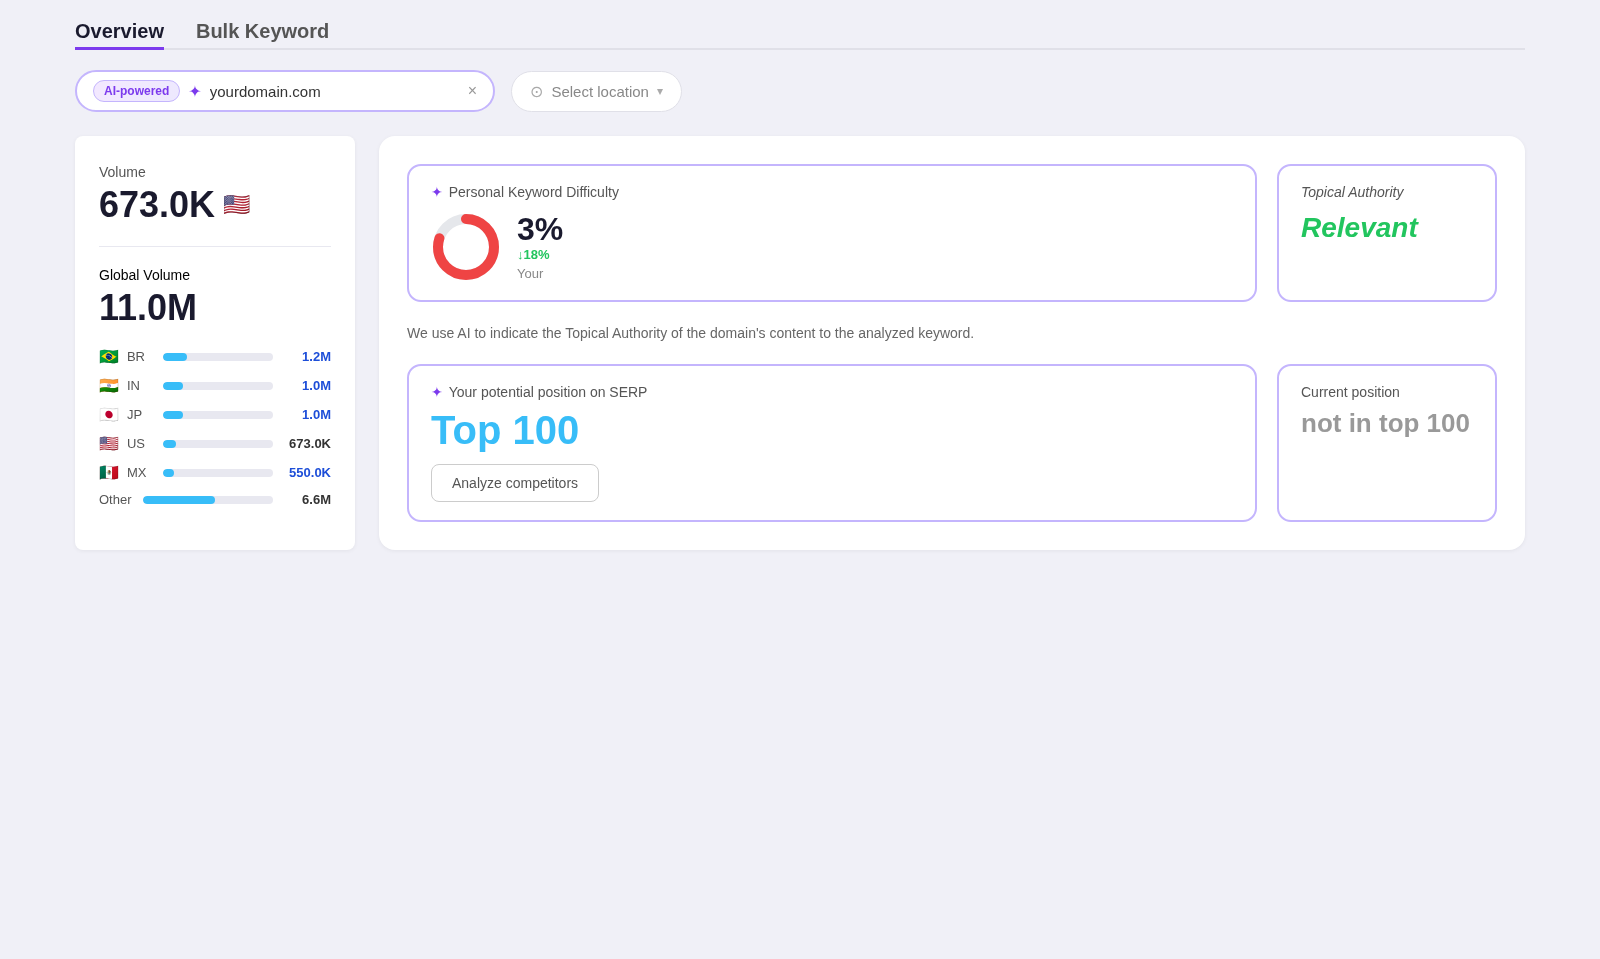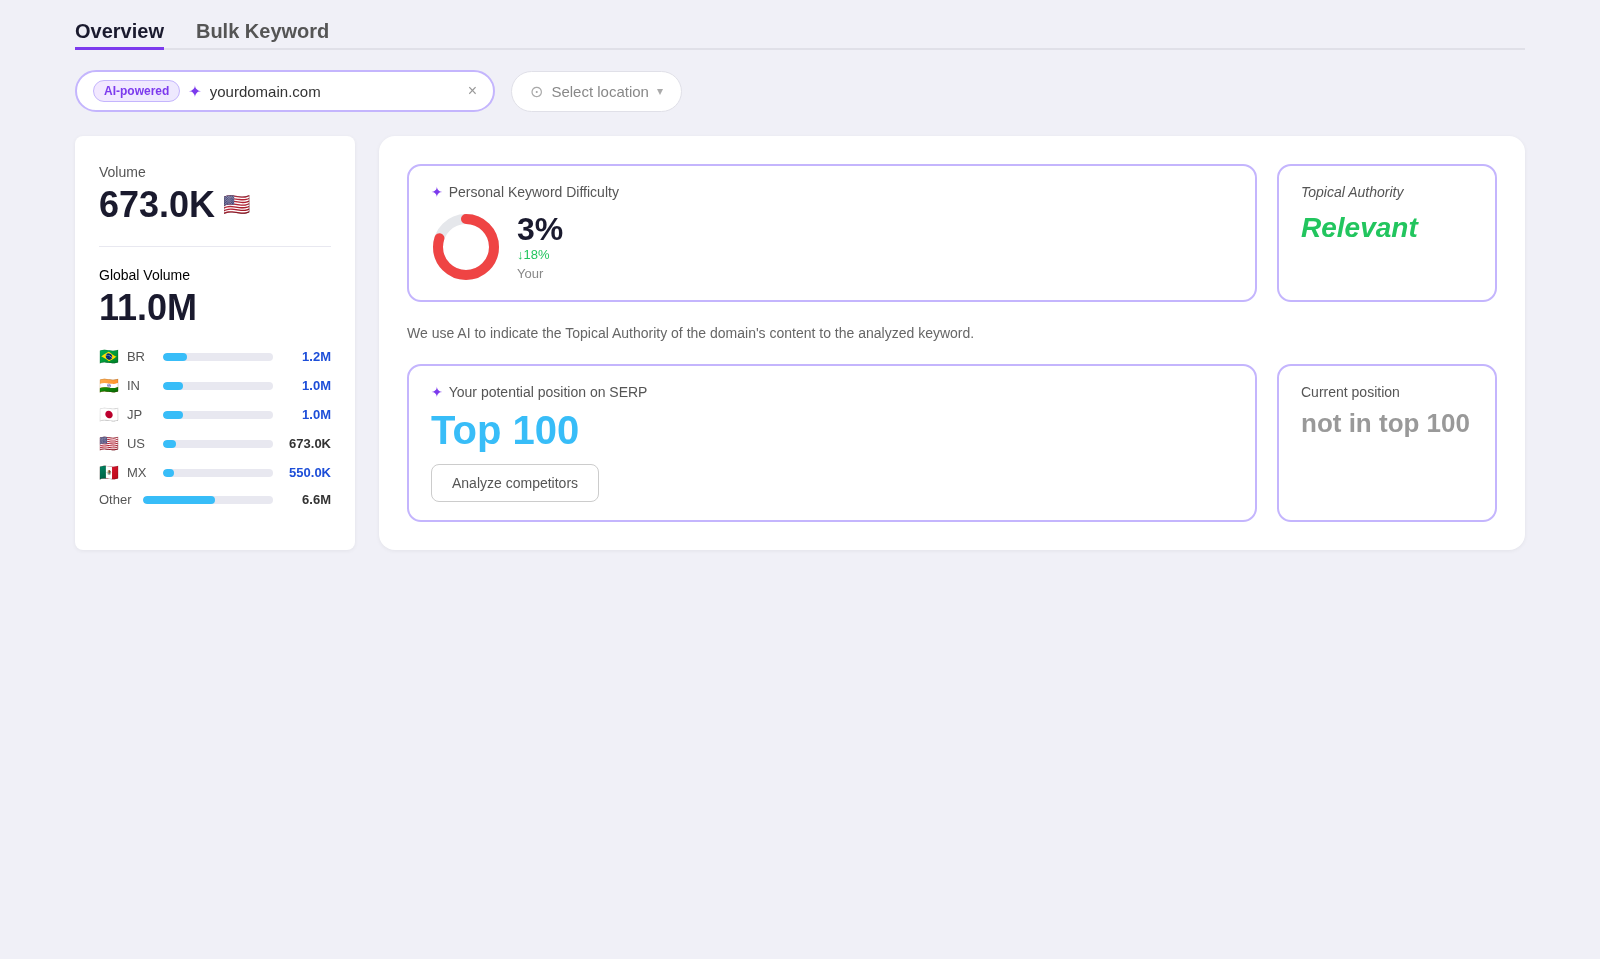--- a/index.html
+++ b/index.html
@@ -238,21 +238,21 @@
     }
     .difficulty-percent {
       font-size: 32px;
       font-weight: 800;
       color: #1a1a2e;
       line-height: 1;
     }
     .difficulty-change {
       font-size: 13px;
       color: #22c55e;
-      font-weight: 400;
+      font-weight: 700;
       margin-top: 2px;
     }
     .difficulty-level {
       font-size: 13px;
       color: #888;
       margin-top: 4px;
     }
 
     
     .authority-box {

